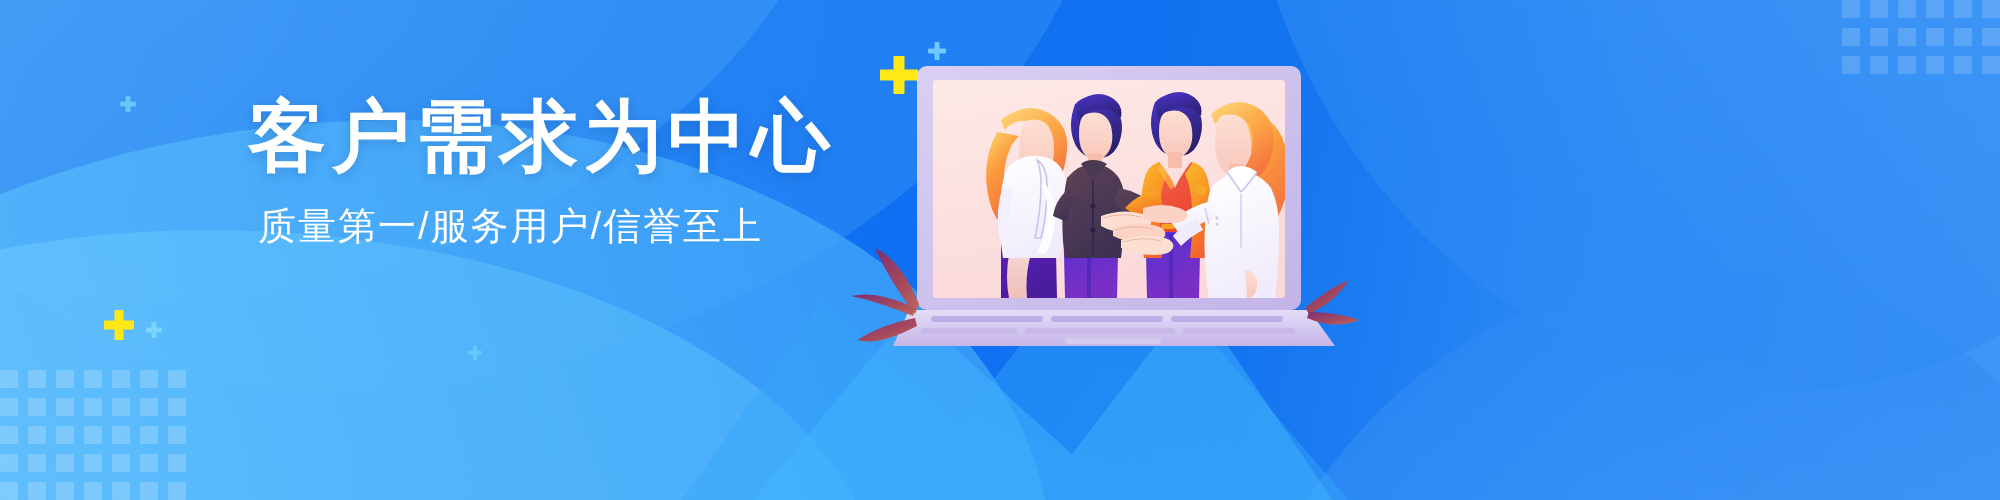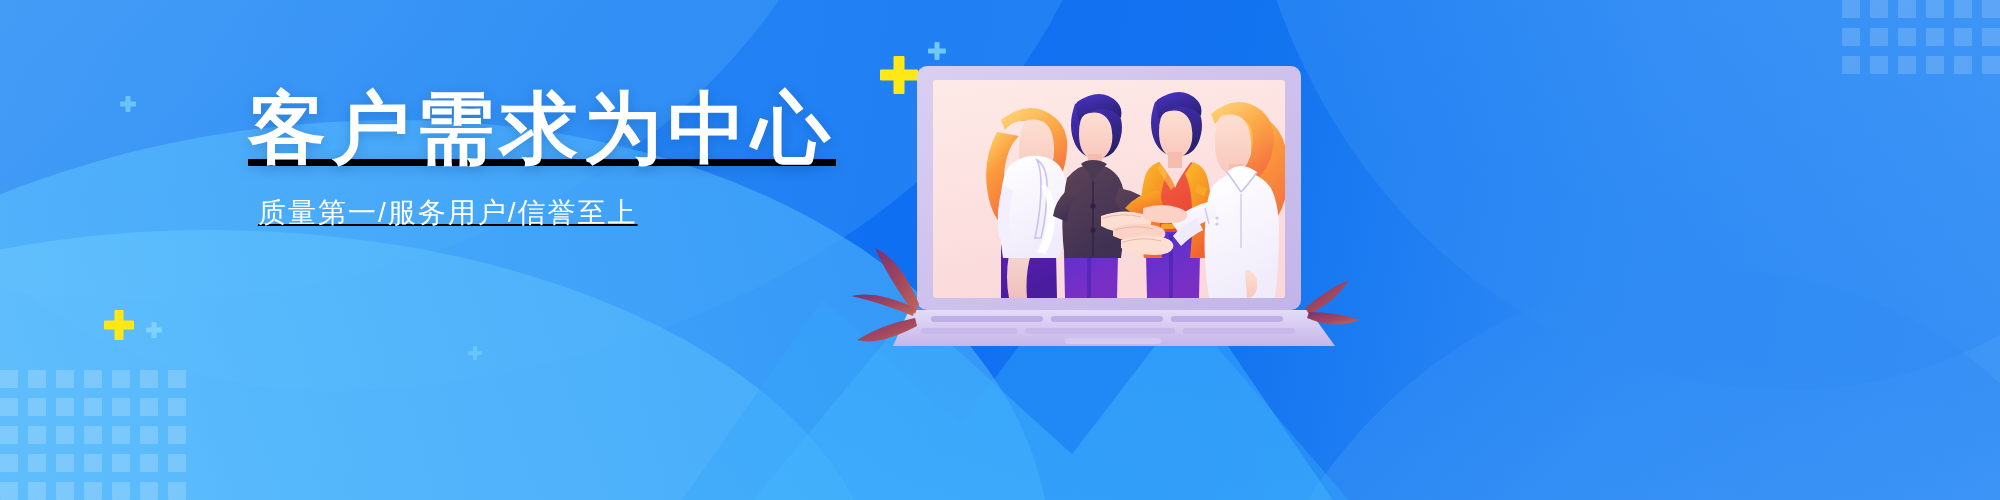--- a/index.html
+++ b/index.html
@@ -93,35 +93,35 @@
   .plus-y1{color:#ffe816;left:880px;top:56px;width:38px;height:38px;--t:11px;}
   .plus-c1{color:#7fd6ff;left:928px;top:42px;width:18px;height:18px;--t:5px;opacity:.85;}
   .plus-y2{color:#ffe816;left:104px;top:310px;width:30px;height:30px;--t:9px;}
   .plus-c2{color:#7fd6ff;left:146px;top:322px;width:16px;height:16px;--t:5px;opacity:.9;}
   .plus-c3{color:#73cffd;left:120px;top:96px;width:16px;height:16px;--t:5px;opacity:.8;}
   .plus-c4{color:#6fd0ff;left:1108px;top:110px;width:14px;height:14px;--t:4px;opacity:.55;}
   .plus-c5{color:#74d3ff;left:1112px;top:300px;width:26px;height:26px;--t:8px;opacity:.75;}
   .plus-c6{color:#74d3ff;left:468px;top:346px;width:14px;height:14px;--t:4px;opacity:.6;}
 
   
-  .text-block{position:absolute;left:248px;top:88px;width:640px;z-index:6;text-decoration:underline;}
+  .text-block{position:absolute;left:248px;top:96px;width:640px;z-index:6;}
   .headline{
     margin:0;
     color:#ffffff;
     font-size:78px;
     line-height:1.05;
     font-weight:700;
     letter-spacing:6px;
     text-shadow:0 3px 12px rgba(6,52,120,.22);
     white-space:nowrap;
   }
   .subline{
     margin:26px 0 0 10px;
     color:#ffffff;
-    font-size:28px;
+    font-size:38px;
     line-height:1.2;
     font-weight:400;
     letter-spacing:2px;
     white-space:nowrap;
   }
 
   
   .laptop{position:absolute;left:905px;top:58px;width:430px;height:300px;z-index:5;}
   .laptop svg{display:block;width:430px;height:300px;overflow:visible;}
 </style>

